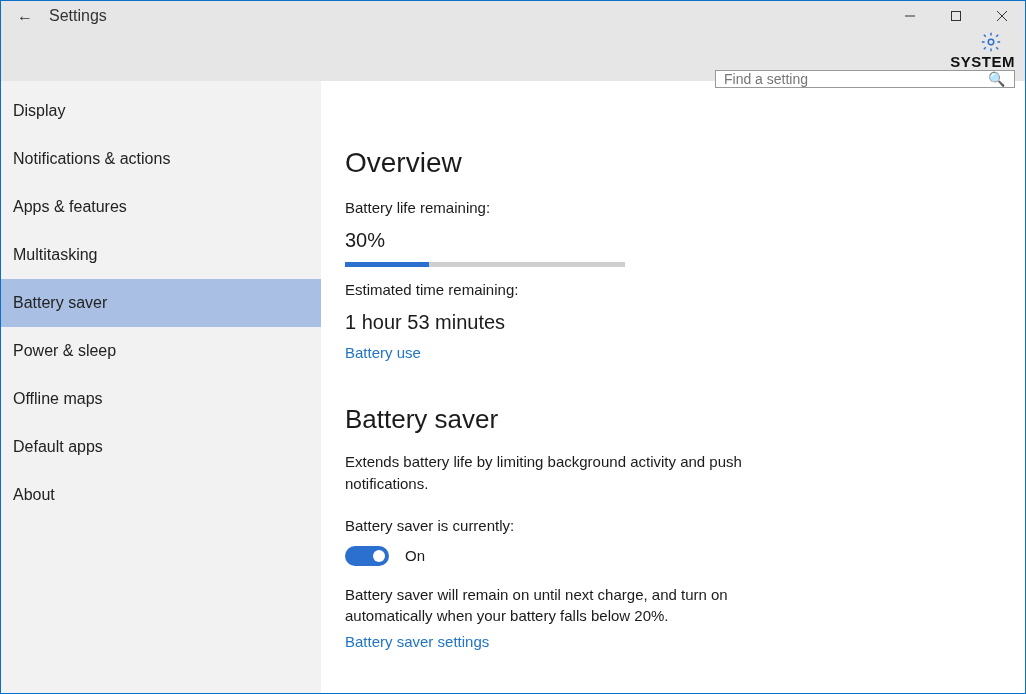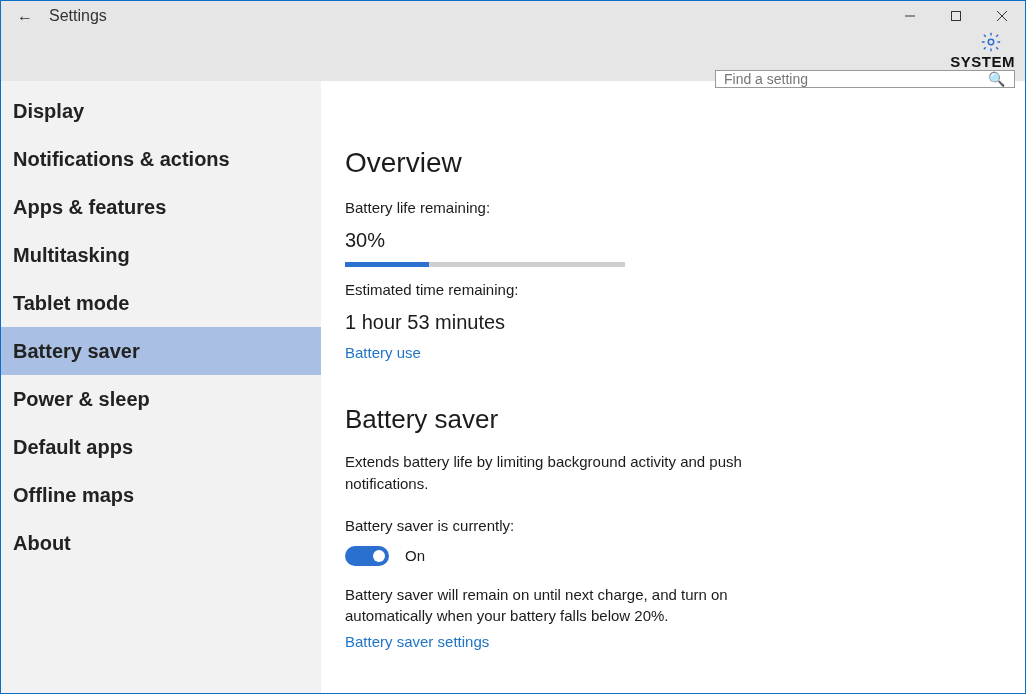--- a/index.html
+++ b/index.html
@@ -14,21 +14,21 @@
   .header { height: 50px; background: #e6e6e6; display: flex; align-items: flex-end; padding: 0 10px 0 4px; flex-direction: column; }
   .header .gear { width: 48px; height: 40px; display: flex; align-items: center; justify-content: center; }
   .header .gear svg { width: 22px; height: 22px; }
   .header .section { font-size: 15px; letter-spacing: 0.5px; color: #111; font-weight: 600; }
   .header .spacer { flex: 1; }
   .search { width: 300px; height: 20px; border: 1px solid #999; background: #fff; display: flex; align-items: center; padding: 0 8px; }
   .search input { flex: 1; border: none; outline: none; font-size: 14px; color: #555; background: transparent; }
   .search .sicon { color: #777; font-size: 14px; }
   .body { display: flex; height: calc(100% - 80px); }
   .sidebar { width: 320px; background: #f2f2f2; padding-top: 6px; }
-  .sidebar .item { height: 48px; display: flex; align-items: center; padding-left: 12px; font-size: 20px; color: #222; cursor: pointer; font-weight: bold; }
+  .sidebar .item { height: 48px; display: flex; align-items: center; padding-left: 12px; font-size: 16px; color: #222; cursor: pointer; }
   .sidebar .item.selected { background: #a9c0e4; }
   .content { flex: 1; padding: 24px 40px 24px 24px; overflow: auto; color: #1b1b1b; }
   h1 { font-size: 28px; font-weight: 400; margin-bottom: 20px; margin-top: 42px; }
   h2 { font-size: 26px; font-weight: 400; margin-top: 42px; margin-bottom: 16px; }
   .label { font-size: 15px; margin-top: 6px; }
   .value { font-size: 20px; margin-top: 13px; }
   .bar { width: 280px; height: 5px; background: #cfcfcf; margin: 10px 0 14px 0; }
   .bar .fill { height: 100%; background: #2b6fcf; }
   .link { color: #1e74c7; font-size: 15px; margin-top: 10px; cursor: pointer; display: inline-block; }
   .para { font-size: 15px; line-height: 1.45; max-width: 430px; }
@@ -81,25 +81,24 @@
   </div>
 </div>
 
 <div class="body">
 
   <div class="sidebar">
     <div class="item">Display</div>
     <div class="item">Notifications &amp; actions</div>
     <div class="item">Apps &amp; features</div>
     <div class="item">Multitasking</div>
-    <div class="item">Tablet mode</div>
     <div class="item selected">Battery saver</div>
     <div class="item">Power &amp; sleep</div>
+    <div class="item">Offline maps</div>
     <div class="item">Default apps</div>
-    <div class="item">Offline maps</div>
     <div class="item">About</div>
   </div>
 
   <div class="content">
 
     <h1>Overview</h1>
 
     <div class="label">Battery life remaining:</div>
     <div class="value">30%</div>
     <div class="bar">

